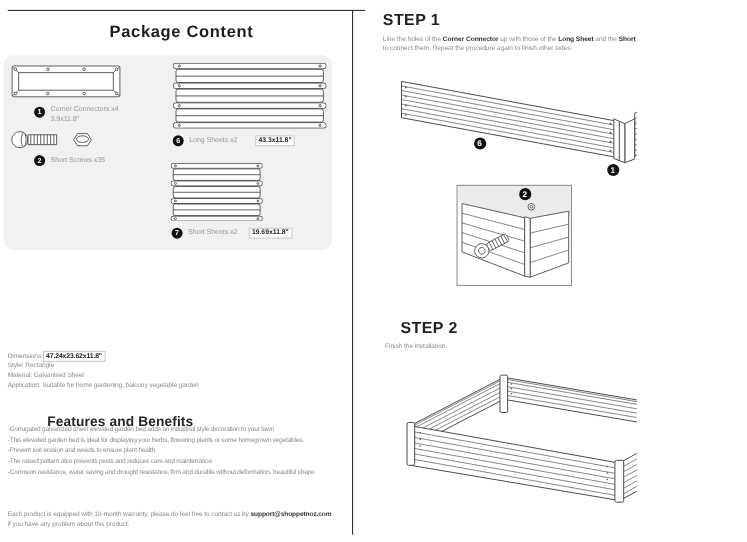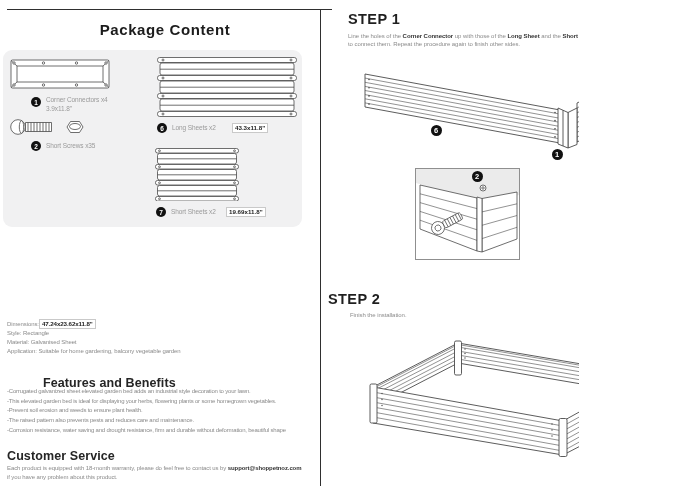--- a/index.html
+++ b/index.html
@@ -169,21 +169,20 @@
 
   <h2 class="abs sec" style="left:7px; top:376px;padding-left:36px;">Features and Benefits</h2>
   <div class="abs" style="left:7px; top:387px; width:312px;">
     <div class="feat">-Corrugated galvanized sheet elevated garden bed adds an industrial style decoration to your lawn.</div>
     <div class="feat">-This elevated garden bed is ideal for displaying your herbs, flowering plants or some homegrown vegetables.</div>
     <div class="feat">-Prevent soil erosion and weeds to ensure plant health.</div>
     <div class="feat">-The raised pattern also prevents pests and reduces care and maintenance.</div>
     <div class="feat">-Corrosion resistance, water saving and drought resistance, firm and durable without deformation, beautiful shape</div>
   </div>
 
-  <h2 class="abs sec" style="left:7px; top:449px;">Customer Service</h2>
   <div class="abs tiny" style="left:7px; top:464px;">
     <span>Each product is equipped with 18-month warranty, please do feel free to contact us by </span><span class="b">support@shoppetnoz.com</span>
   </div>
   <div class="abs tiny" style="left:7px; top:472.5px;">if you have any problem about this product.</div>
 
   <div class="abs step-h" style="left:348px; top:11px;">STEP 1</div>
   <div class="abs step-desc" style="left:348px; top:31.5px;">
     <div>
       <span>Line the holes of the </span><span class="b">Corner Connector</span><span> up with those of the </span><span class="b">Long Sheet</span><span> and the </span><span class="b">Short Sheet</span><span>, then use </span><span class="b">Screws</span>
     </div>
@@ -273,21 +272,21 @@
           <line x1="15.5" y1="-3.8" x2="15.5" y2="3.8"></line>
             <line x1="18.5" y1="-3.8" x2="18.5" y2="3.8"></line>
           <line x1="21.5" y1="-3.8" x2="21.5" y2="3.8"></line>
             <line x1="24.5" y1="-3.8" x2="24.5" y2="3.8"></line>
         </g>
       </g>
     </svg>
   </div>
   <span class="abs badge md" style="left:471.5px; top:170.5px;">2</span>
 
-  <div class="abs step-h" style="left:328px; top:291px;">STEP 2</div>
+  <div class="abs step-h" style="left:364px; top:291px;">STEP 2</div>
   <div class="abs step-desc" style="left:350px; top:311px;">Finish the installation.</div>
 
   <svg class="abs" style="left:362px; top:333px;" width="300" height="135" viewBox="0 0 300 135">
     <g stroke="#4a4a4a" stroke-width="0.9" fill="#fff">
 
       <polygon points="11,54 96,10 96,30 11,74"></polygon>
       <g stroke-width="0.6">
         <line x1="11" y1="55.5" x2="96" y2="11.5"></line>
         <line x1="11" y1="58" x2="96" y2="14"></line>
           <line x1="11" y1="62" x2="96" y2="18"></line>

